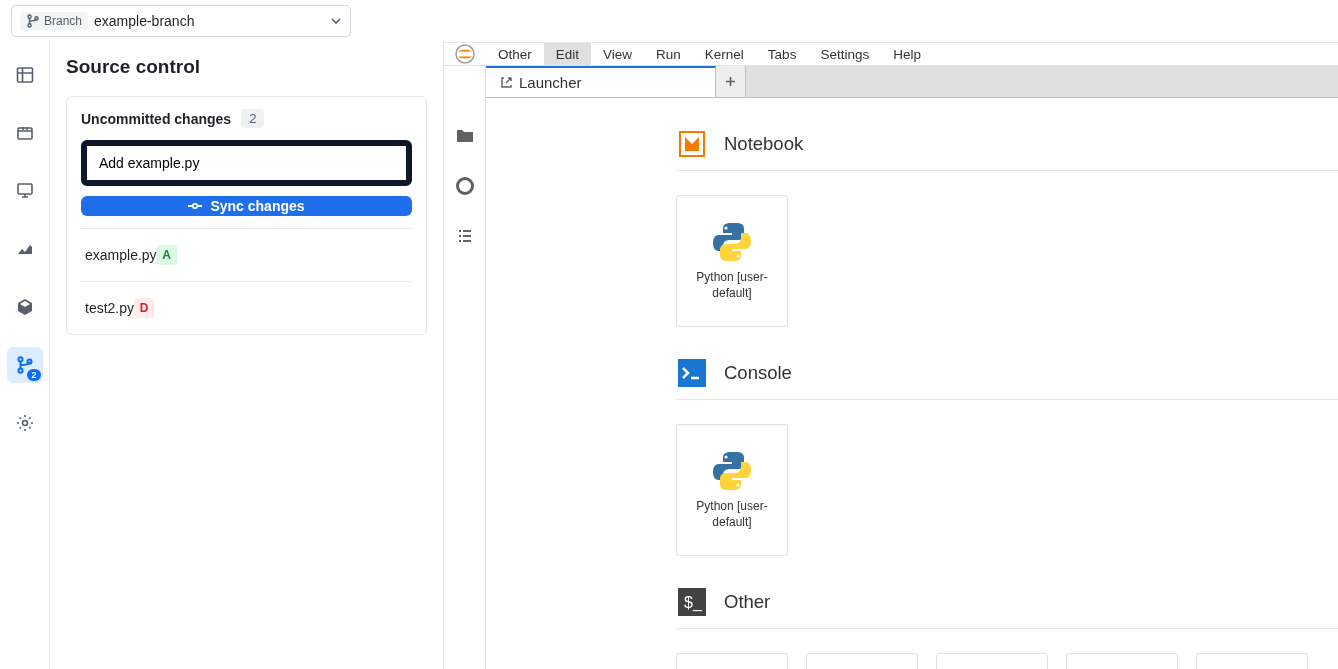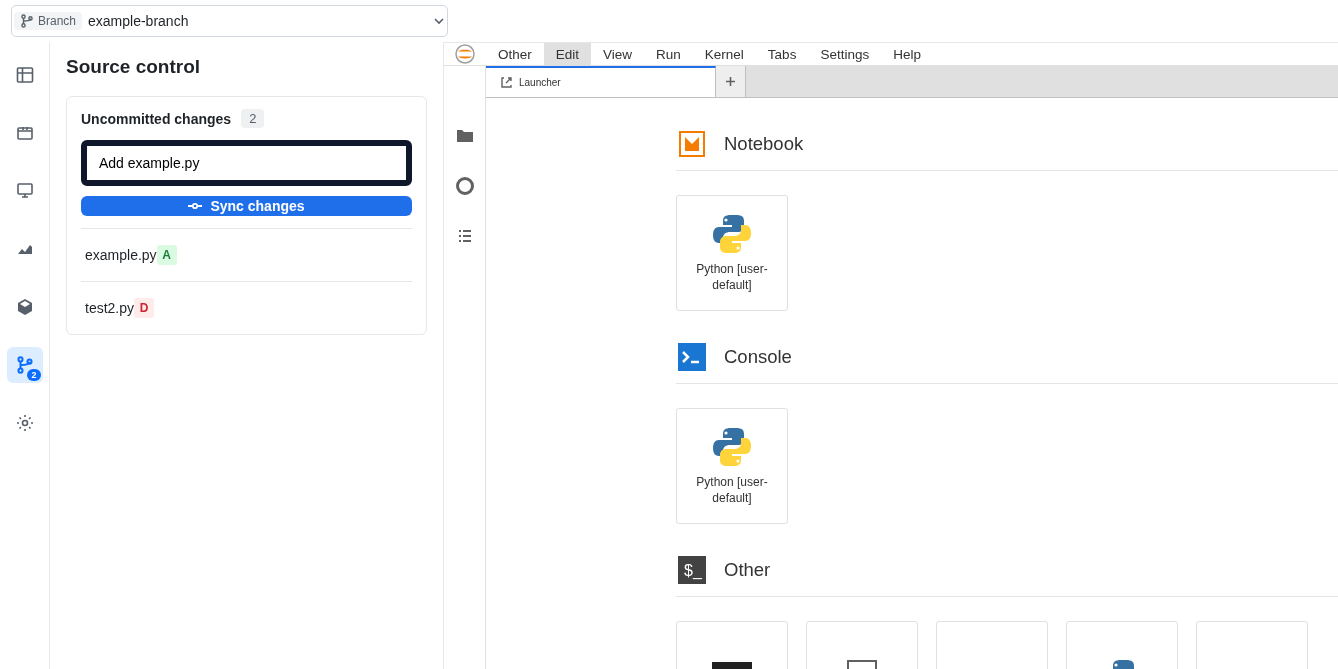--- a/index.html
+++ b/index.html
@@ -12,23 +12,23 @@
       align-items: center;
       padding: 6px 11px;
       border-bottom: 1px solid transparent;
     }
     
     .branch-selector {
       display: flex;
       align-items: center;
       border: 1px solid #d0d7de;
       border-radius: 5px;
-      padding: 4px 2px;
+      padding: 4px 8px;
       gap: 6px;
-      width: 437px;
+      width: 340px;
       height: 32px;
     }
     
     .branch-badge {
       display: inline-flex;
       align-items: center;
       gap: 4px;
       background: #f3f4f6;
       border-radius: 4px;
       padding: 2px 6px;
@@ -166,40 +166,40 @@
     .jl-menu { display:flex; align-items:center; }
     .jl-menu-item { padding: 0 12px; font-size: 13.5px; color: #333; display:flex; align-items:center; height:100%;}
     .jl-menu-item.active { background: #e0e0e0; }
     
     .jl-tabs { height: 32px; display:flex; background:#e0e0e0; border-bottom:1px solid #c0c0c0; align-items:stretch;}
     .jl-tab {
       background:#fff; 
       border-right:1px solid #c0c0c0;
       padding: 0 14px;
       display:flex; align-items:center; gap:6px;
-      font-size:10px; color:#333;
+      font-size:15px; color:#333;
       border-top: 2px solid #1f6feb;
       width: 230px;
     }
     .jl-tab-plus {
       width: 30px; display:flex; align-items:center; justify-content:center;
       background:#eeeeee; border-right:1px solid #c0c0c0; color:#616161;
     }
     
     .launcher { flex:1; overflow:auto; padding: 30px 0 0 190px; background:#fff; }
     
     .section { margin-bottom: 30px; }
     .section-header { display:flex; align-items:center; gap:16px; margin-bottom:10px; padding-bottom:10px;}
     .section-header.divider { border-bottom:1px solid #e5e5e5; padding-right:20px;}
     .section-icon { width:32px; height:32px; display:flex; align-items:center; justify-content:center;}
     .section-title { font-size:18.5px; color:#333;}
     
     .cards-row { display:flex; gap:18px; padding-top: 14px;}
     .card {
-      width: 112px; height: 116px;
+      width: 112px; height: 132px;
       border: 1px solid #e0e0e0;
       border-radius: 3px;
       display:flex; flex-direction:column;
       align-items:center; justify-content:center;
       gap:6px;
       font-size: 12px;
       color:#333;
       text-align:center;
       padding: 8px 4px;
       background:#fff;

